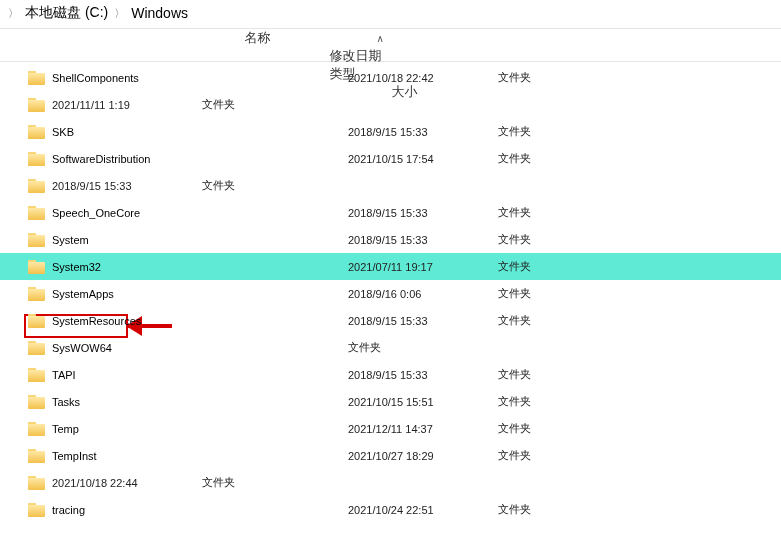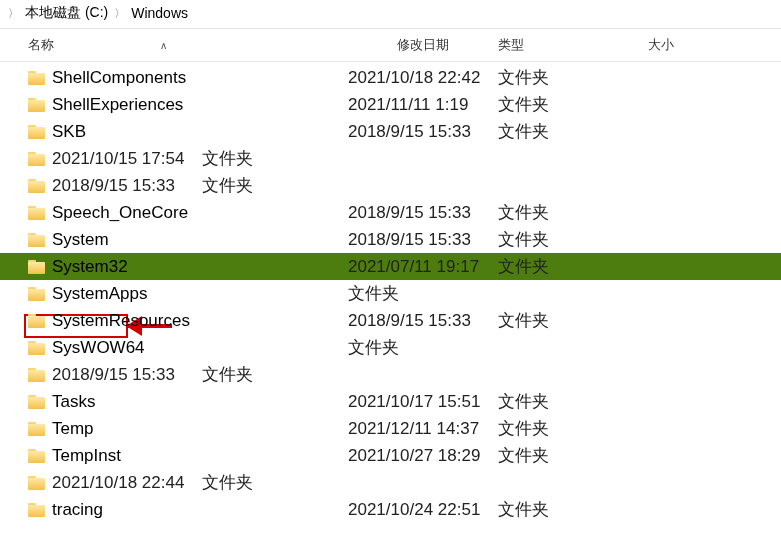--- a/index.html
+++ b/index.html
@@ -27,43 +27,44 @@
   .header-row {
     display: flex;
     align-items: center;
     border-top: 1px solid #e5e5e5;
     border-bottom: 1px solid #e5e5e5;
     height: 34px;
     padding-left: 28px;
     font-size: 13px;
     color: #333;
     user-select: none;
+    flex-direction: column;
   }
   .col-name { width: 320px; display:flex; align-items:center; gap:6px;}
-  .col-date { width: 150px; text-align: center; }
+  .col-date { width: 150px; }
   .col-type { width: 150px; }
   .col-size { flex: 1; }
   .sort-arrow {
     font-size: 10px;
     color: #555;
     margin-left: 100px;
   }
   .list {
     padding-top: 2px;
   }
   .row {
     display: flex;
     align-items: center;
     height: 27px;
     padding-left: 28px;
-    font-size: 17px;
+    font-size: 11px;
     color: #000;
     position: relative;
   }
-  .row.selected { background: #4d7c0f; }
+  .row.selected { background: #5eead4; }
   .row .folder-icon {
     width: 18px; height: 15px;
     margin-right: 6px;
     position: relative;
     flex: 0 0 18px;
   }
   .row .folder-icon::before {
     content:"";
     position:absolute;
     left:0; top:1px;
@@ -130,34 +131,34 @@
 <div class="list" id="list" style="position: relative;">
     <div class="row">
       <span class="folder-icon"></span>
       <span class="c-name">ShellComponents</span>
       <span class="c-date">2021/10/18 22:42</span>
       <span class="c-type">文件夹</span>
       <span class="c-size"></span>
     </div>
     <div class="row">
       <span class="folder-icon"></span>
-      <span class="c-name">ShellExperiences</span>
       <span class="c-date">2021/11/11 1:19</span>
       <span class="c-type">文件夹</span>
       <span class="c-size"></span>
     </div>
     <div class="row">
       <span class="folder-icon"></span>
       <span class="c-name">SKB</span>
       <span class="c-date">2018/9/15 15:33</span>
       <span class="c-type">文件夹</span>
       <span class="c-size"></span>
     </div>
     <div class="row">
       <span class="folder-icon"></span>
+      <span class="c-name">SoftwareDistribution</span>
       <span class="c-date">2021/10/15 17:54</span>
       <span class="c-type">文件夹</span>
       <span class="c-size"></span>
     </div>
     <div class="row">
       <span class="folder-icon"></span>
       <span class="c-date">2018/9/15 15:33</span>
       <span class="c-type">文件夹</span>
       <span class="c-size"></span>
     </div>
@@ -183,46 +184,48 @@
       <span class="c-size"></span>
     </div>
     <div class="highlight-box" style="left: 24px; top: 252px; width: 104px; height: 24px;"></div>
     <div class="arrow-ann" style="left: 128px; top: 254px; width: 58px; height: 20px;">
       <div class="head"></div>
       <div class="shaft"></div>
     </div>
     <div class="row">
       <span class="folder-icon"></span>
       <span class="c-name">SystemApps</span>
+      <span class="c-date">2018/9/16 0:06</span>
       <span class="c-type">文件夹</span>
       <span class="c-size"></span>
     </div>
     <div class="row">
       <span class="folder-icon"></span>
       <span class="c-name">SystemResources</span>
       <span class="c-date">2018/9/15 15:33</span>
       <span class="c-type">文件夹</span>
       <span class="c-size"></span>
     </div>
     <div class="row">
       <span class="folder-icon"></span>
       <span class="c-name">SysWOW64</span>
       <span class="c-type">文件夹</span>
       <span class="c-size"></span>
     </div>
     <div class="row">
       <span class="folder-icon"></span>
+      <span class="c-name">TAPI</span>
       <span class="c-date">2018/9/15 15:33</span>
       <span class="c-type">文件夹</span>
       <span class="c-size"></span>
     </div>
     <div class="row">
       <span class="folder-icon"></span>
       <span class="c-name">Tasks</span>
-      <span class="c-date">2021/10/17 15:51</span>
+      <span class="c-date">2021/10/15 15:51</span>
       <span class="c-type">文件夹</span>
       <span class="c-size"></span>
     </div>
     <div class="row">
       <span class="folder-icon"></span>
       <span class="c-name">Temp</span>
       <span class="c-date">2021/12/11 14:37</span>
       <span class="c-type">文件夹</span>
       <span class="c-size"></span>
     </div>

